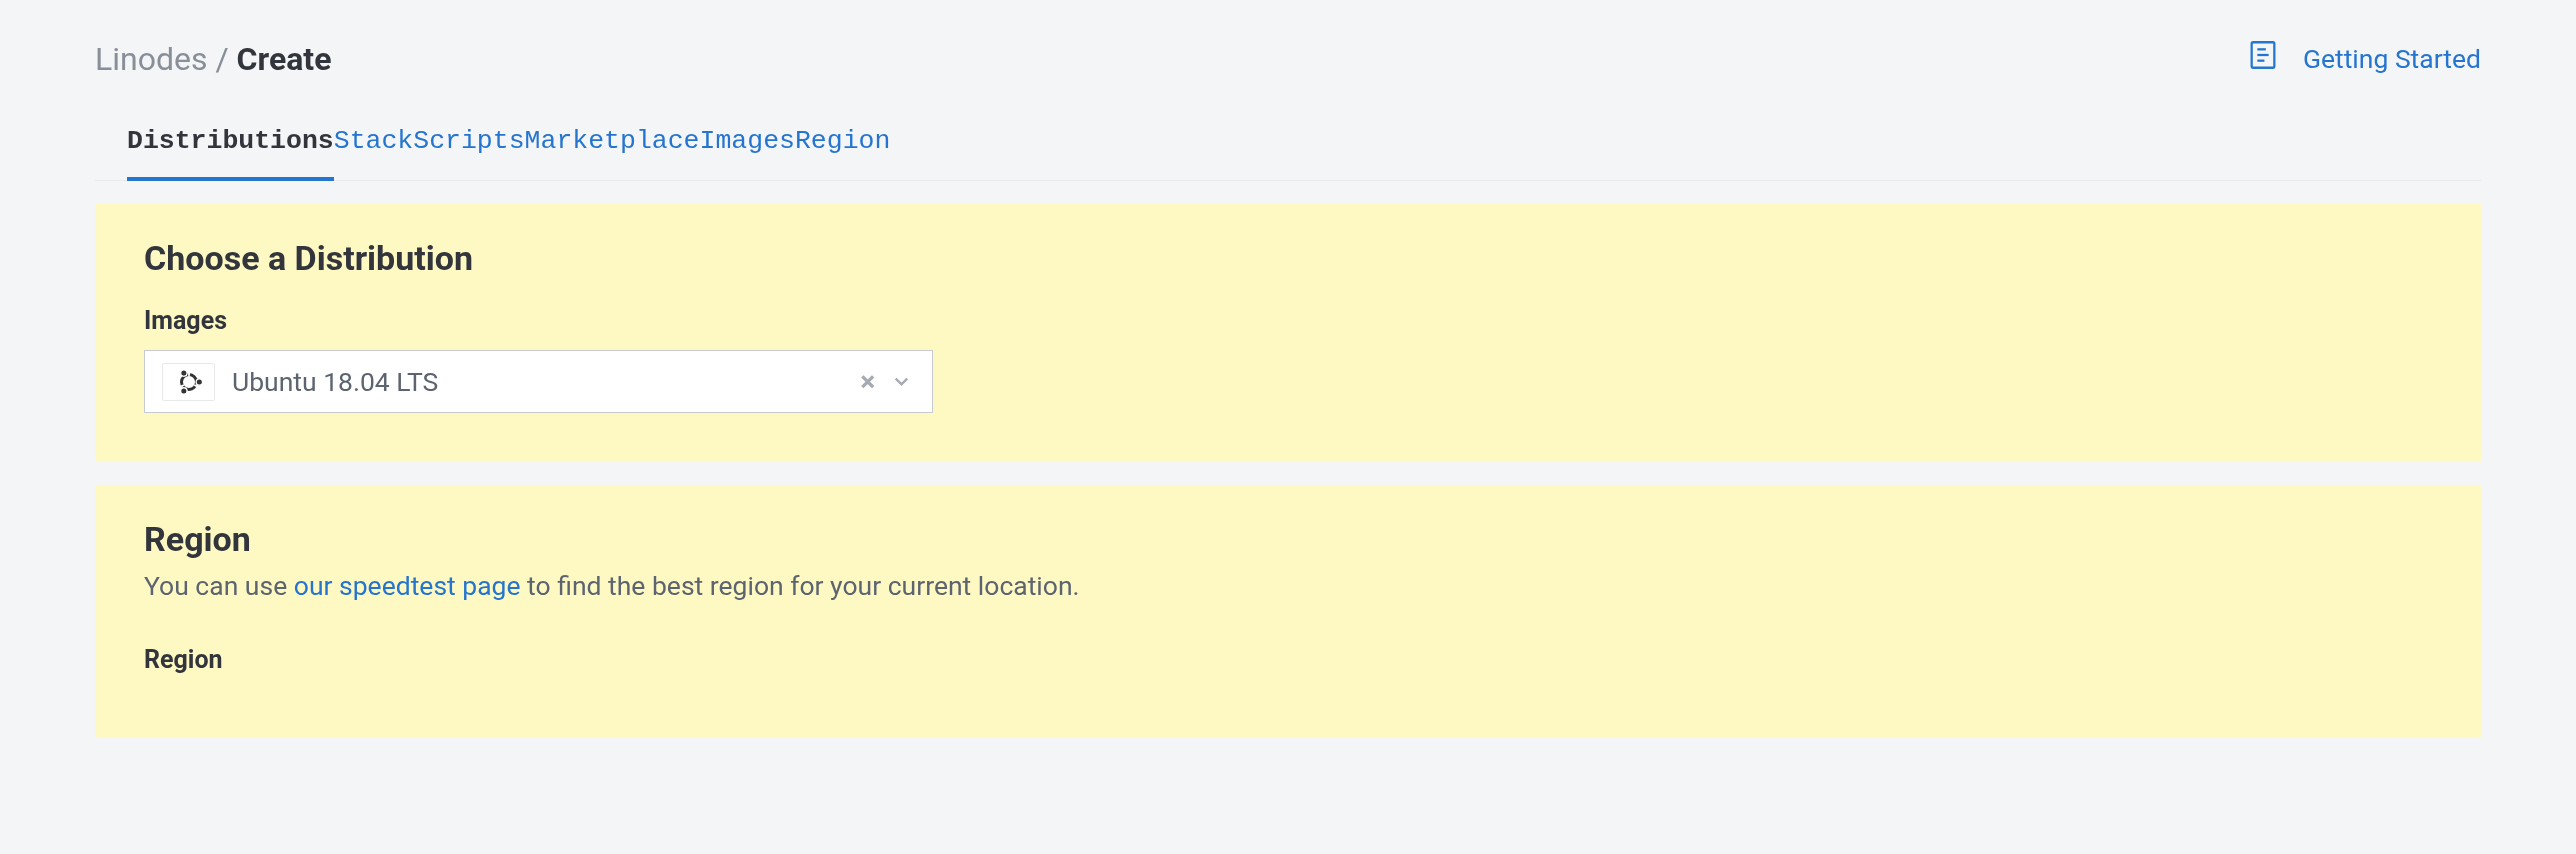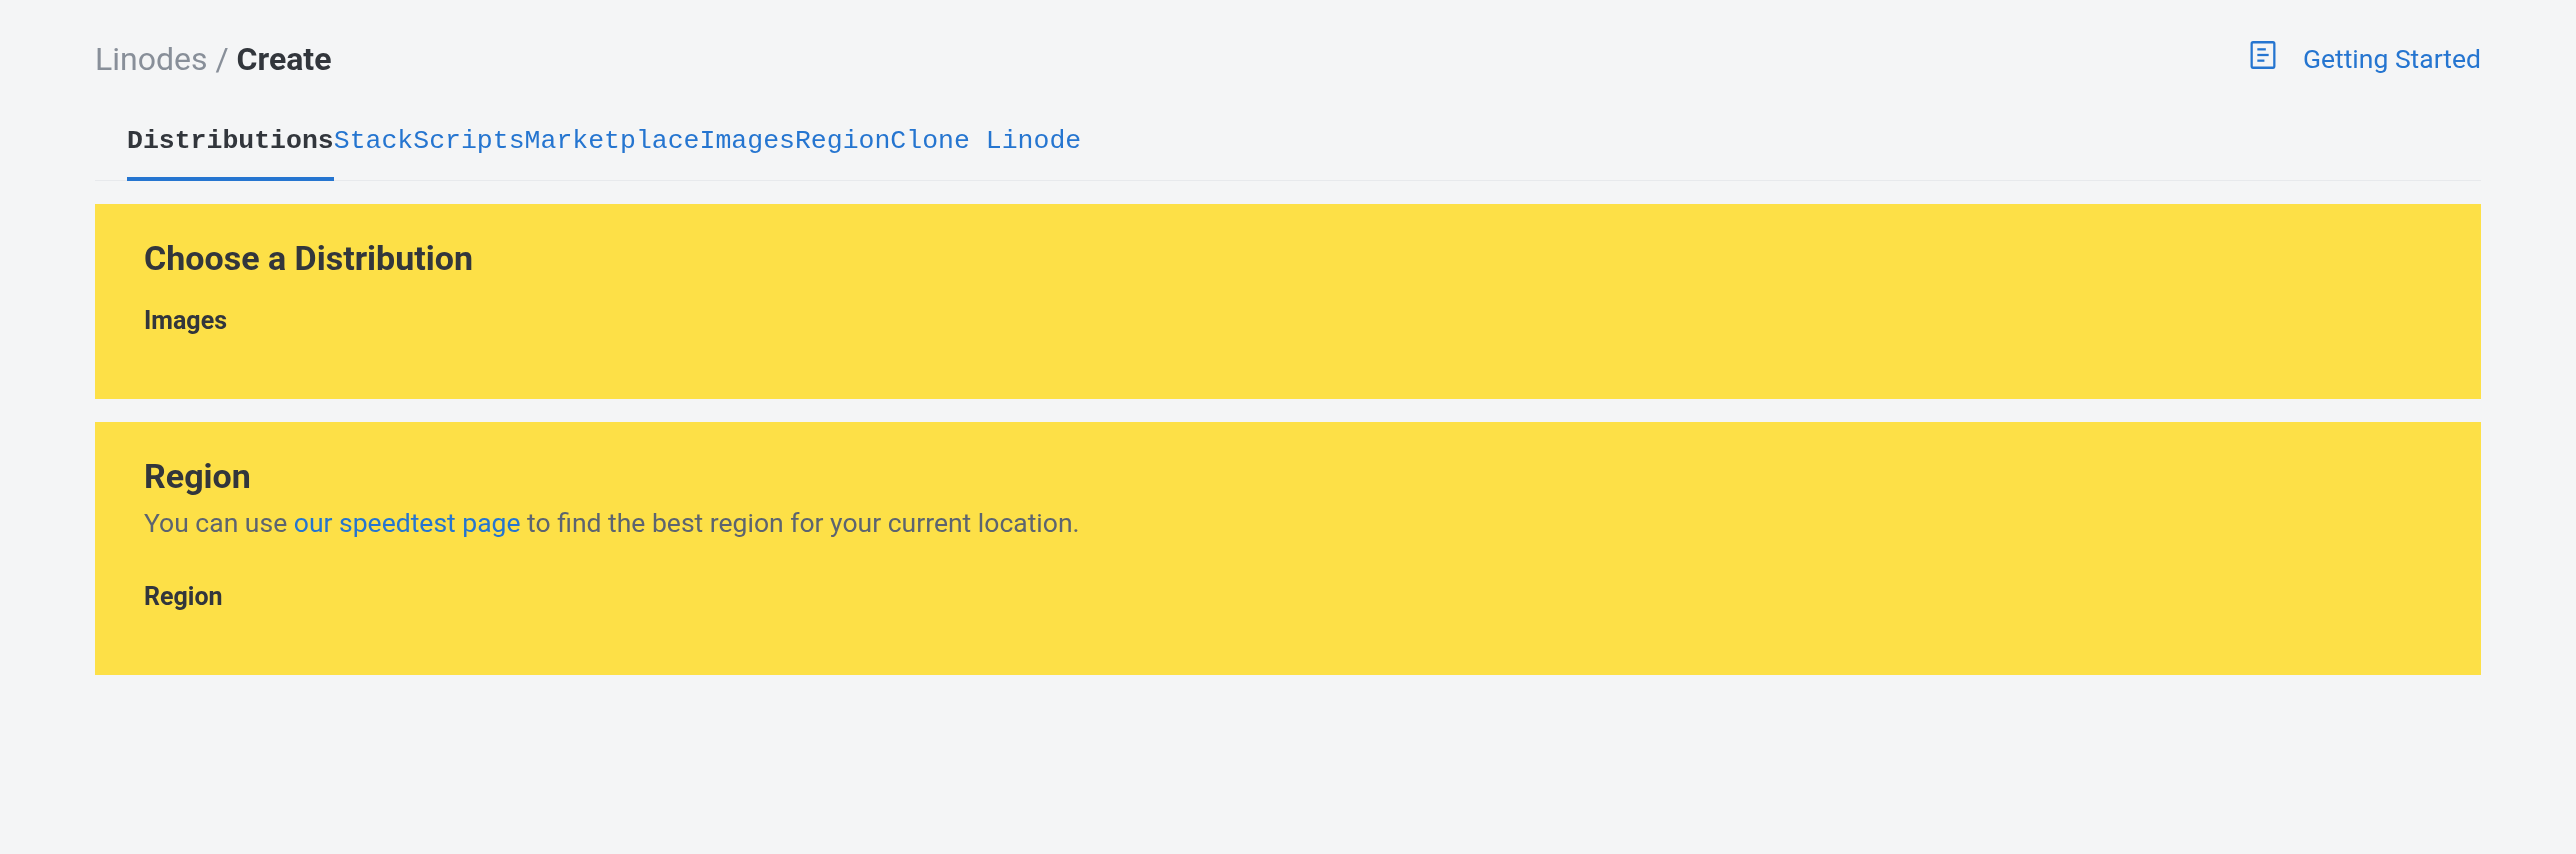--- a/index.html
+++ b/index.html
@@ -58,21 +58,21 @@
       cursor: pointer;
       border-bottom: 4.7px solid transparent;
       margin-bottom: -0.9px;
     }
     .tab.active {
       color: #32363c;
       font-weight: 700;
       border-bottom: 4.7px solid #2575d0;
     }
     .card {
-      background: #fde047;
+      background: #fef9c3;
       padding: 34px 49px 49px 49px;
       margin-top: 23px;
     }
     .card h2 {
       font-size: 34px;
       font-weight: 700;
       color: #32363c;
       margin-bottom: 28.4px;
     }
     .card .subtitle {
@@ -169,26 +169,43 @@
       <span>Getting Started</span>
     </div>
   </div>
 
   <div class="tabs">
     <div class="tab active">Distributions</div>
     <div class="tab">StackScripts</div>
     <div class="tab">Marketplace</div>
     <div class="tab">Images</div>
     <div class="tab">Region</div>
-    <div class="tab">Clone Linode</div>
   </div>
 
   <div class="card">
     <h2>Choose a Distribution</h2>
     <span class="label">Images</span>
+    <div class="select-box">
+      <div class="select-icon-wrap">
+        <svg class="ubuntu-icon" viewBox="0 0 32 32">
+          <circle cx="16" cy="16" r="8" fill="none" stroke="#333" stroke-width="3.2"></circle>
+          <circle cx="16" cy="16" r="8" fill="none" stroke="#fff" stroke-width="3.4" stroke-dasharray="2 14.75" stroke-dashoffset="-3"></circle>
+          <circle cx="27" cy="16" r="3.4" fill="#333" stroke="#fff" stroke-width="1.4"></circle>
+          <circle cx="10.5" cy="6.5" r="3.4" fill="#333" stroke="#fff" stroke-width="1.4"></circle>
+          <circle cx="10.5" cy="25.5" r="3.4" fill="#333" stroke="#fff" stroke-width="1.4"></circle>
+        </svg>
+      </div>
+      <span class="select-value">Ubuntu 18.04 LTS</span>
+      <span class="select-clear">×</span>
+      <span class="select-chevron">
+        <svg viewBox="0 0 24 24" fill="none" stroke="#a6abb3" stroke-width="2.5">
+          <polyline points="6 9 12 15 18 9"></polyline>
+        </svg>
+      </span>
+    </div>
   </div>
 
   <div class="card">
     <h2>Region</h2>
     <p class="subtitle">
       <span>You can use </span><a href="#">our speedtest page</a><span> to find the best region for your current location.</span>
     </p>
     <span class="label">Region</span>
   </div>
 </div>

